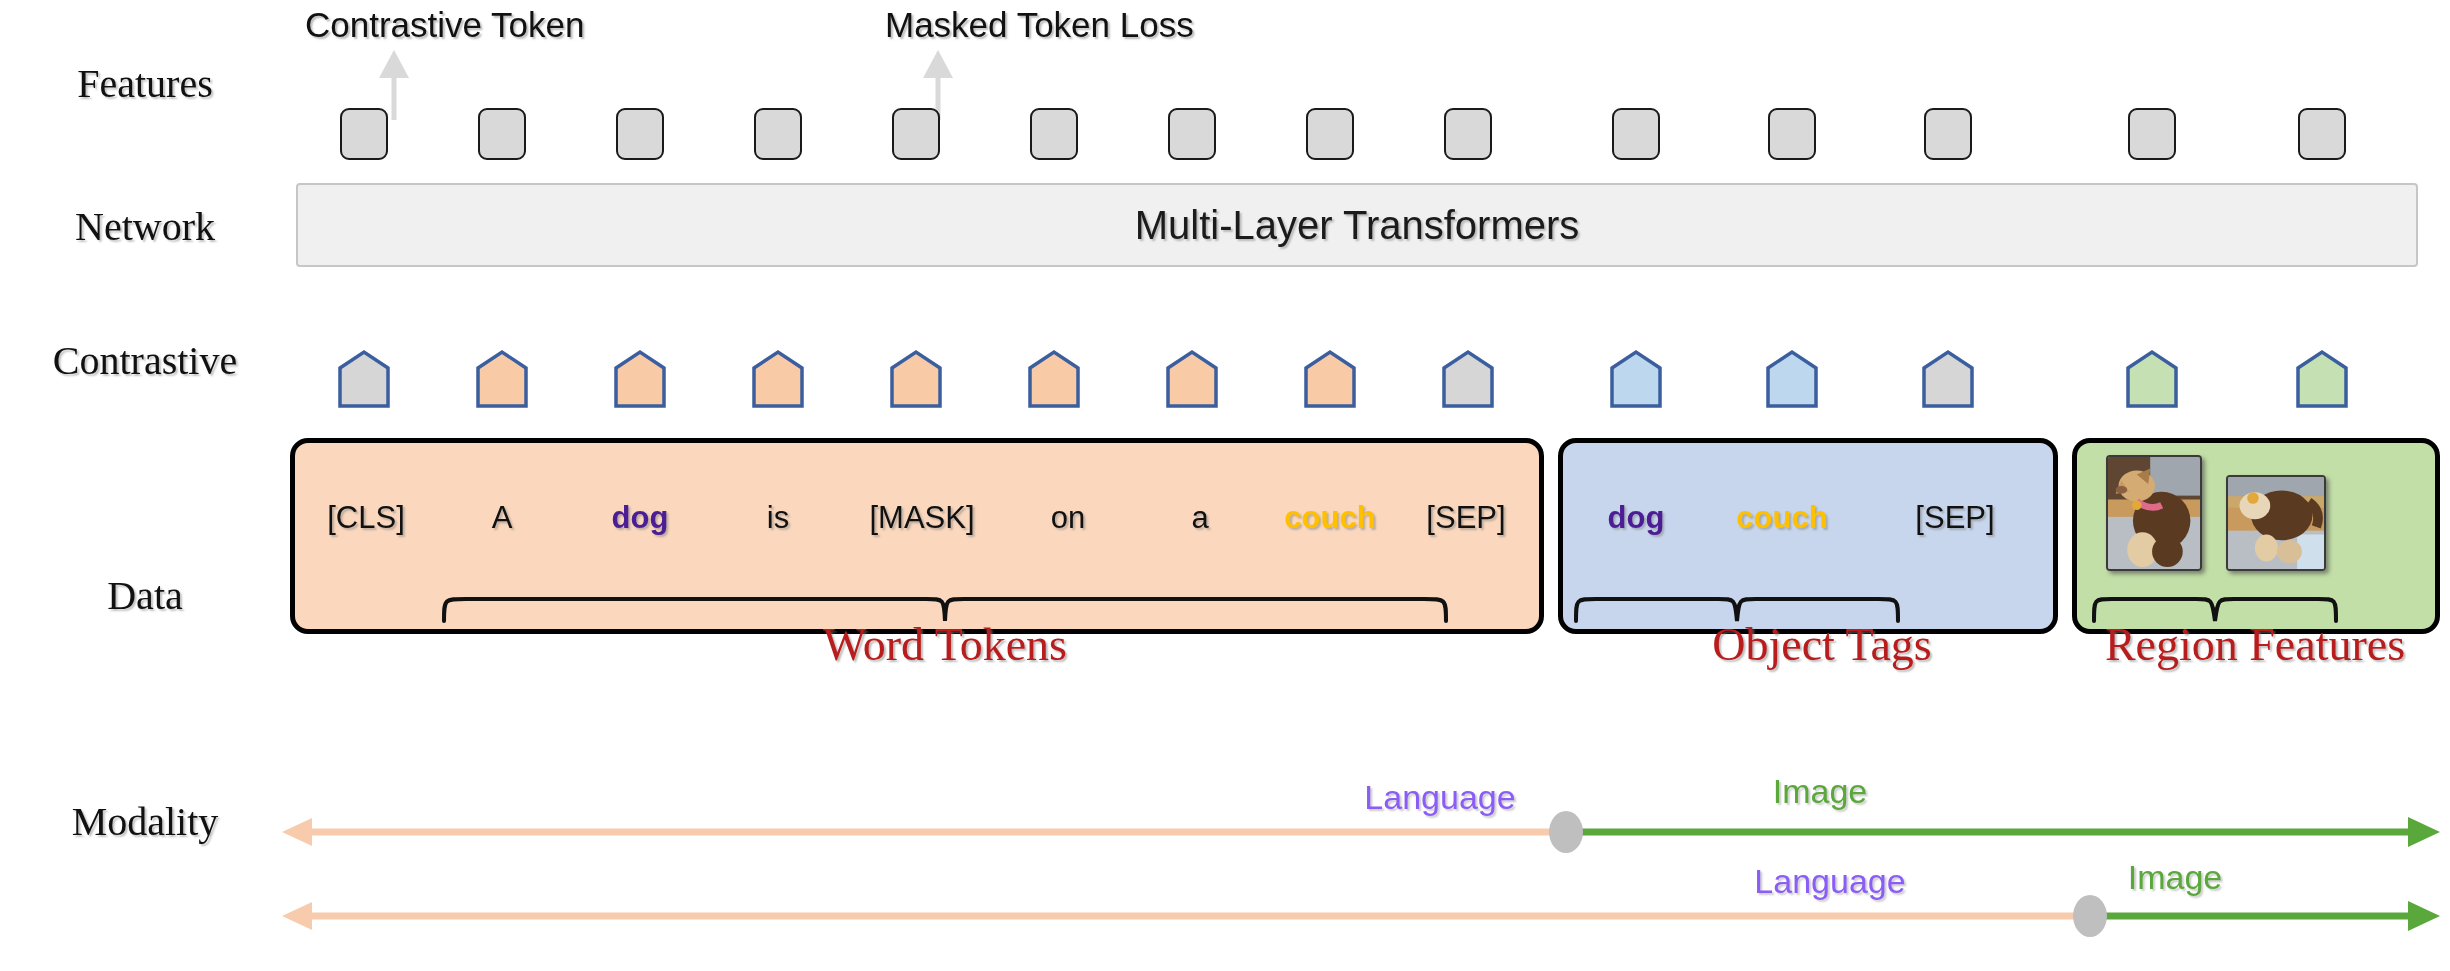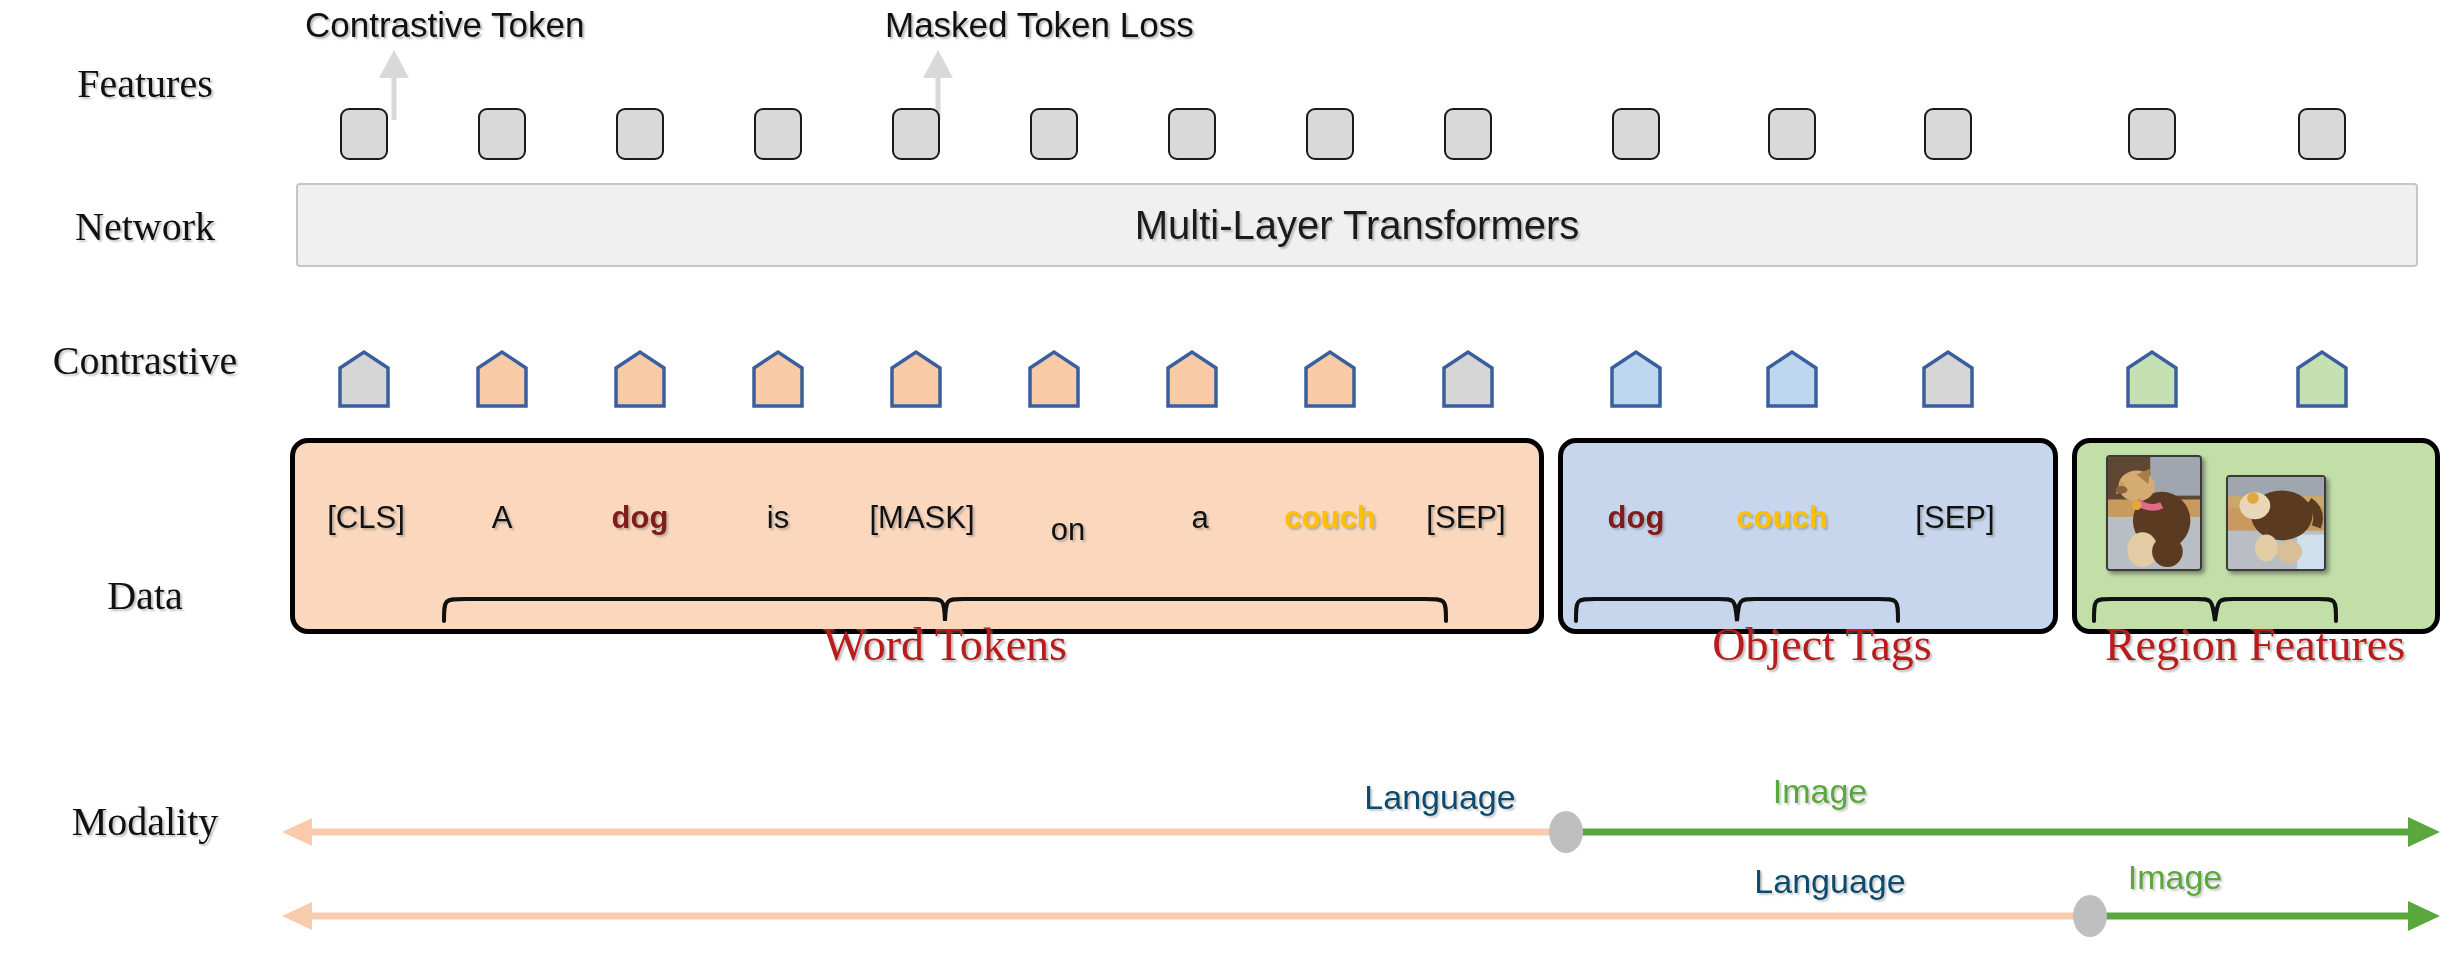--- a/index.html
+++ b/index.html
@@ -80,21 +80,21 @@
   
   .tok{
     position:absolute;
     font-family:"Liberation Sans", sans-serif;
     font-size:31px;
     color:#111;
     white-space:nowrap;
     text-shadow:2px 2px 2px rgba(130,130,130,.5);
     transform:translateX(-50%);
   }
-  .tok.red   {color:#7f1d1d;font-weight:bold;}
+  .tok.red   {color:#4c1d95;font-weight:bold;}
   .tok.amber {color:#ffc000;font-weight:bold;}
 
   
   .grp-caption{
     position:absolute;
     font-family:Liberation Serif, serif;
     font-size:46px;
     color:#b91c1c;
     white-space:nowrap;
     text-shadow:2px 2px 2px rgba(130,130,130,.55);
@@ -118,21 +118,21 @@
 
   
   .axis-label{
     position:absolute;
     font-family:"Liberation Sans", sans-serif;
     font-size:34px;
     white-space:nowrap;
     transform:translateX(-50%);
     text-shadow:2px 2px 2px rgba(140,140,140,.45);
   }
-  .axis-label.lang{color:#0c4a6e;}
+  .axis-label.lang{color:#8b5cf6;}
   .axis-label.img {color:#5aa83c;}
 
   .axis-svg{position:absolute;left:0;top:0;width:2450px;height:971px;
             pointer-events:none;}
 </style>
 </head>
 <body>
 
 <div class="canvas">
 
@@ -244,21 +244,21 @@
       </svg>
     </div>
 
   <div class="grp grp-word"></div>
 
   <div class="tok" style="left:366px;top:500px">[CLS]</div>
   <div class="tok" style="left:502px;top:500px">A</div>
   <div class="tok red" style="left:640px;top:500px">dog</div>
   <div class="tok" style="left:778px;top:500px">is</div>
   <div class="tok" style="left:922px;top:500px">[MASK]</div>
-  <div class="tok" style="left:1068px;top:512px">on</div>
+  <div class="tok" style="left:1068px;top:500px">on</div>
   <div class="tok" style="left:1200px;top:500px">a</div>
   <div class="tok amber" style="left:1330px;top:500px">couch</div>
   <div class="tok" style="left:1466px;top:500px">[SEP]</div>
 
   <div class="brace" style="left:440px;top:575px">
     <svg width="1010" height="50" viewBox="0 0 1010 50">
       <path d="M4,46 C4,24 4,24 26,24 L486,24 C504,24 504,24 505,46 C506,24 506,24 524,24 L984,24 C1006,24 1006,24 1006,46" fill="none" stroke="#111" stroke-width="4" stroke-linecap="round"></path>
     </svg>
   </div>
   <div class="grp-caption" style="left:945px;top:618px">Word Tokens</div>

